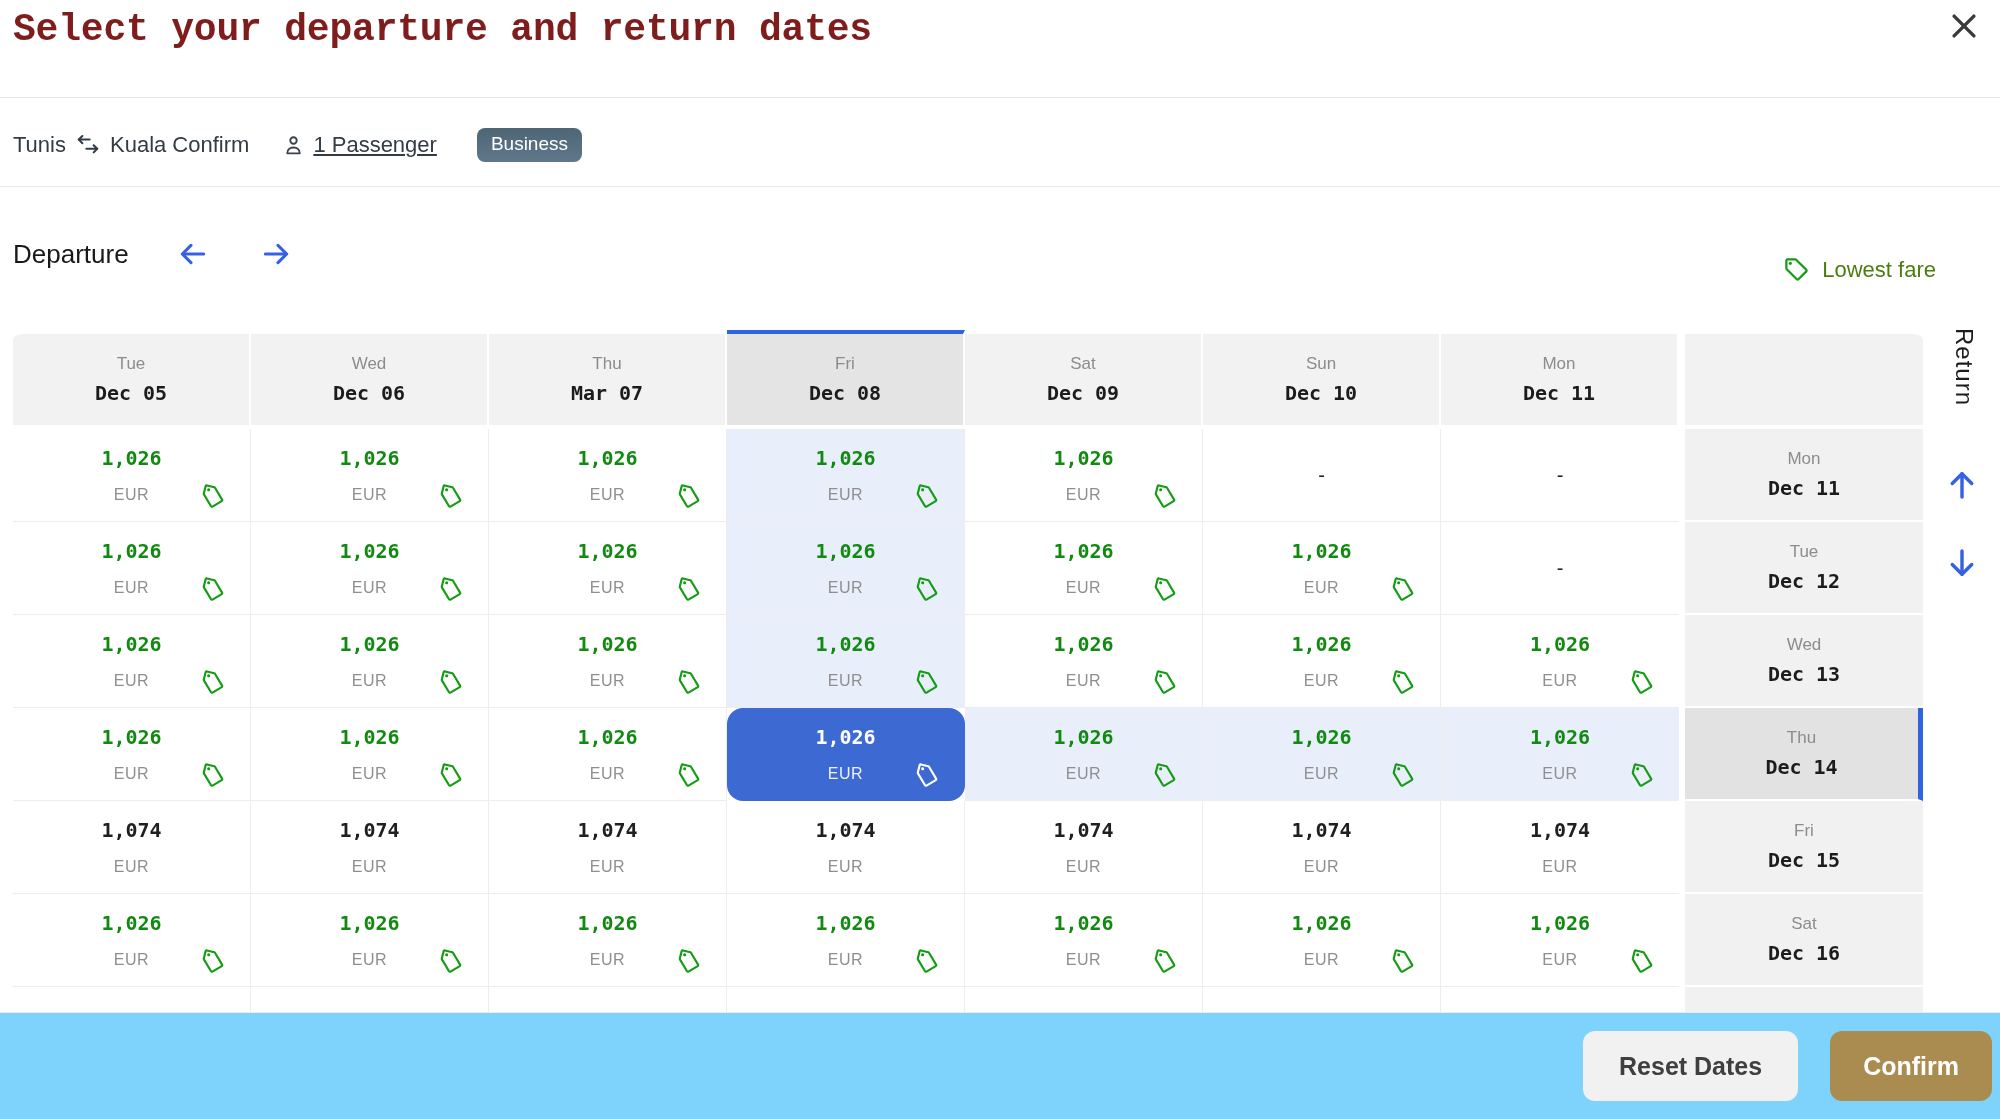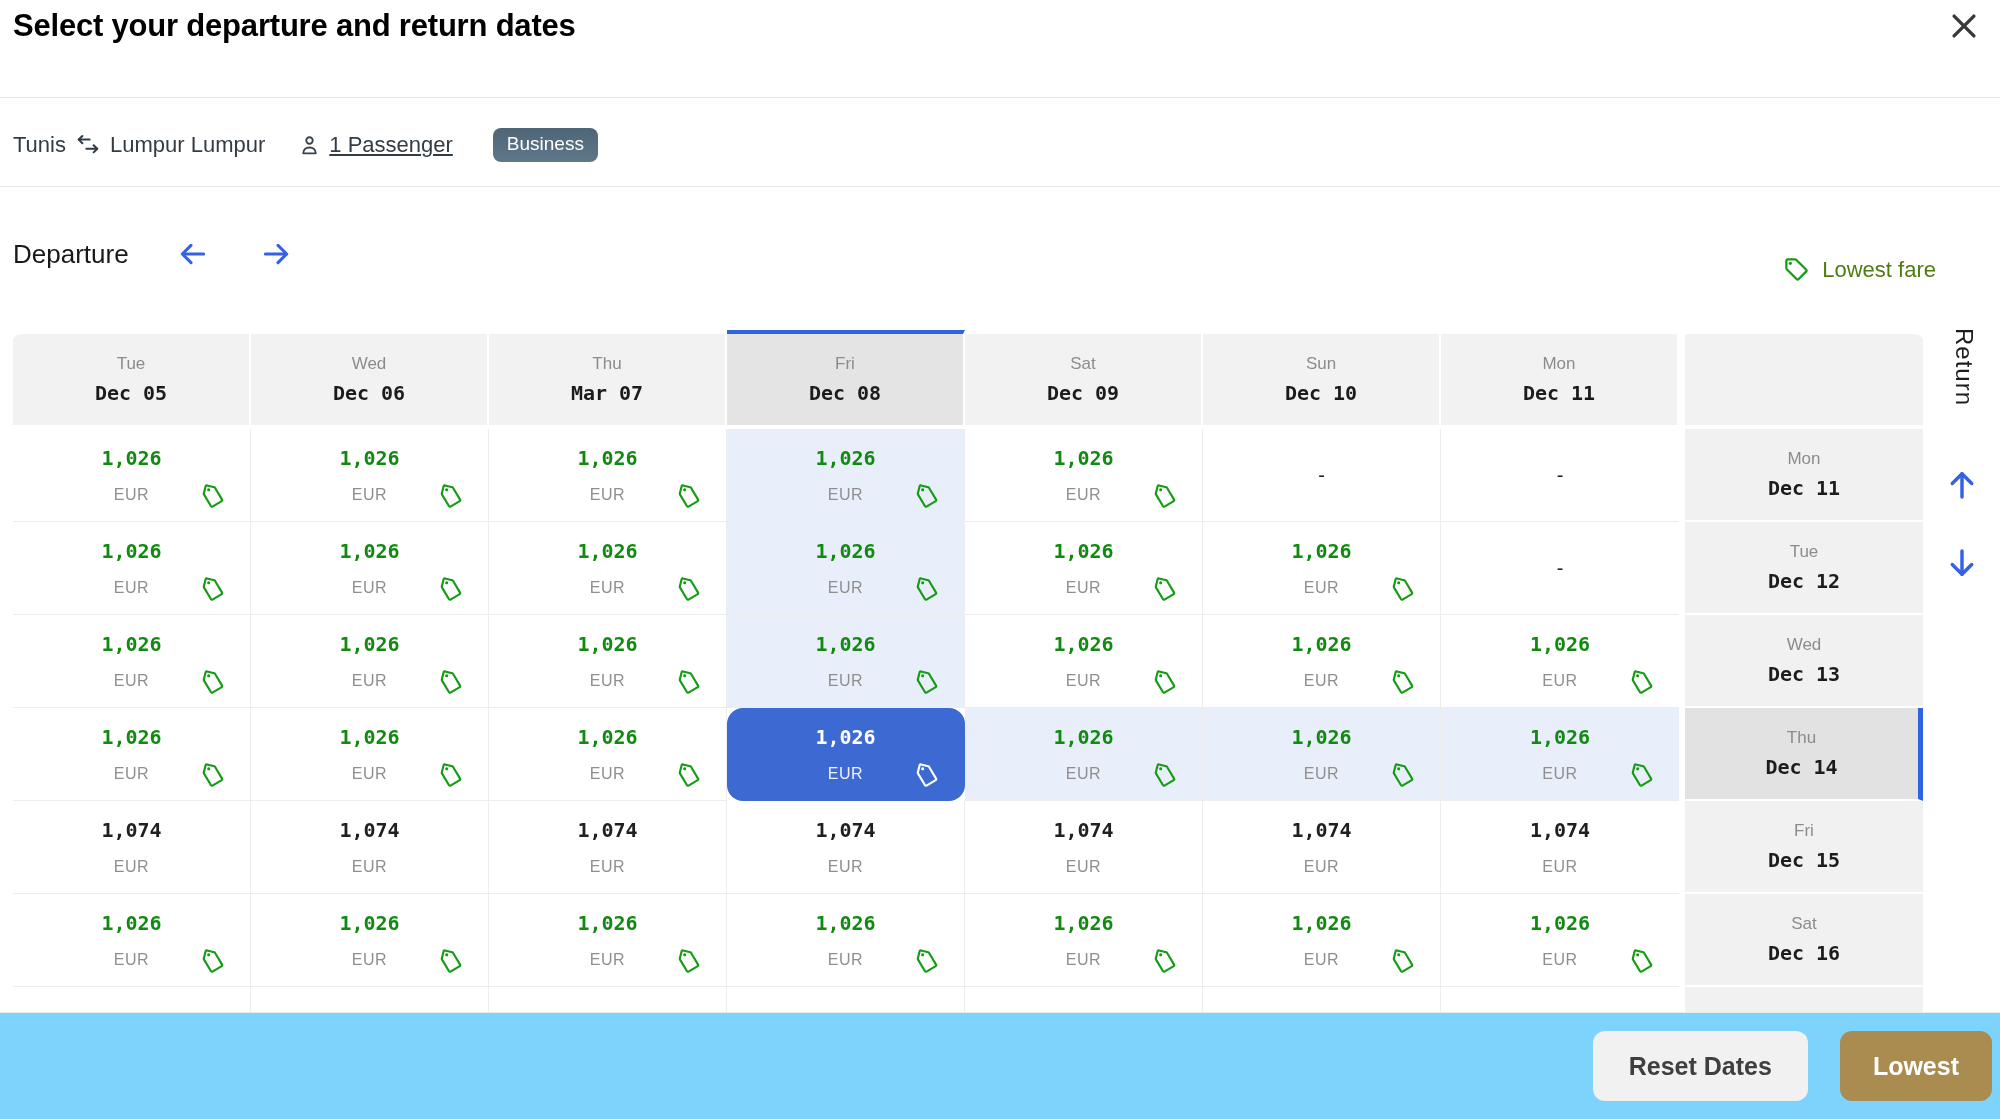--- a/index.html
+++ b/index.html
@@ -6,21 +6,21 @@
   html,body { width:2000px; height:1119px; }
   body {
     position:relative; background:#ffffff; overflow:hidden;
     font-family:"Liberation Sans", sans-serif; color:#1c1c1c;
   }
   svg { display:block; }
 
   
   .page-title {
     position:absolute; top:8px; left:13px;
-    font-size:31px; font-weight:700; color:#000000; letter-spacing:-0.2px;
+    font-size:38px; font-weight:700; color:#7f1d1d; letter-spacing:-0.2px;font-family:Liberation Mono, monospace;
   }
   .close-btn {
     position:absolute; top:6px; right:16px; width:40px; height:40px;
     background:none; border:none; cursor:pointer; display:flex; align-items:center; justify-content:center;
   }
   .divider { position:absolute; left:0; right:0; height:1px; background:#e6e6e6; }
   .divider.d1 { top:97px; }
   .divider.d2 { top:186px; }
 
   
@@ -136,21 +136,21 @@
   <span class="seg">
     <span>Tunis</span>
     <svg width="26" height="26" viewBox="0 0 24 24">
       <g stroke="#333b45" stroke-width="1.9" stroke-linecap="round" stroke-linejoin="round" fill="none">
         <path d="M13.5 7H3.5"></path>
           <path d="M6.8 3.7L3.5 7l3.3 3.3"></path>
         <path d="M10.5 15.5h10"></path>
           <path d="M17.2 12.2l3.3 3.3-3.3 3.3"></path>
       </g>
     </svg>
-    <span>Lumpur Lumpur</span>
+    <span>Kuala Confirm</span>
   </span>
   <span class="pax">
     <svg width="25" height="25" viewBox="0 0 24 24">
       <g stroke="#39424c" stroke-width="1.8" fill="none">
         <circle cx="12" cy="7.2" r="3.1"></circle>
         <path d="M6 19.5c0-3.4 2.7-5.6 6-5.6s6 2.2 6 5.6z" stroke-linejoin="round"></path>
       </g>
     </svg>
     <span>1 Passenger</span>
   </span>
@@ -598,14 +598,14 @@
   <svg width="36" height="38" viewBox="0 0 24 24">
     <g stroke="#3561e4" stroke-width="2.3" stroke-linecap="round" stroke-linejoin="round" fill="none">
       <path d="M12 4v15.5"></path>
         <path d="M5.5 13l6.5 6.5L18.5 13"></path>
     </g>
   </svg>
 </button>
 
 <div class="footer">
   <button class="btn reset">Reset Dates</button>
-  <button class="btn confirm">Lowest</button>
+  <button class="btn confirm">Confirm</button>
 </div>
 
 </body></html>

